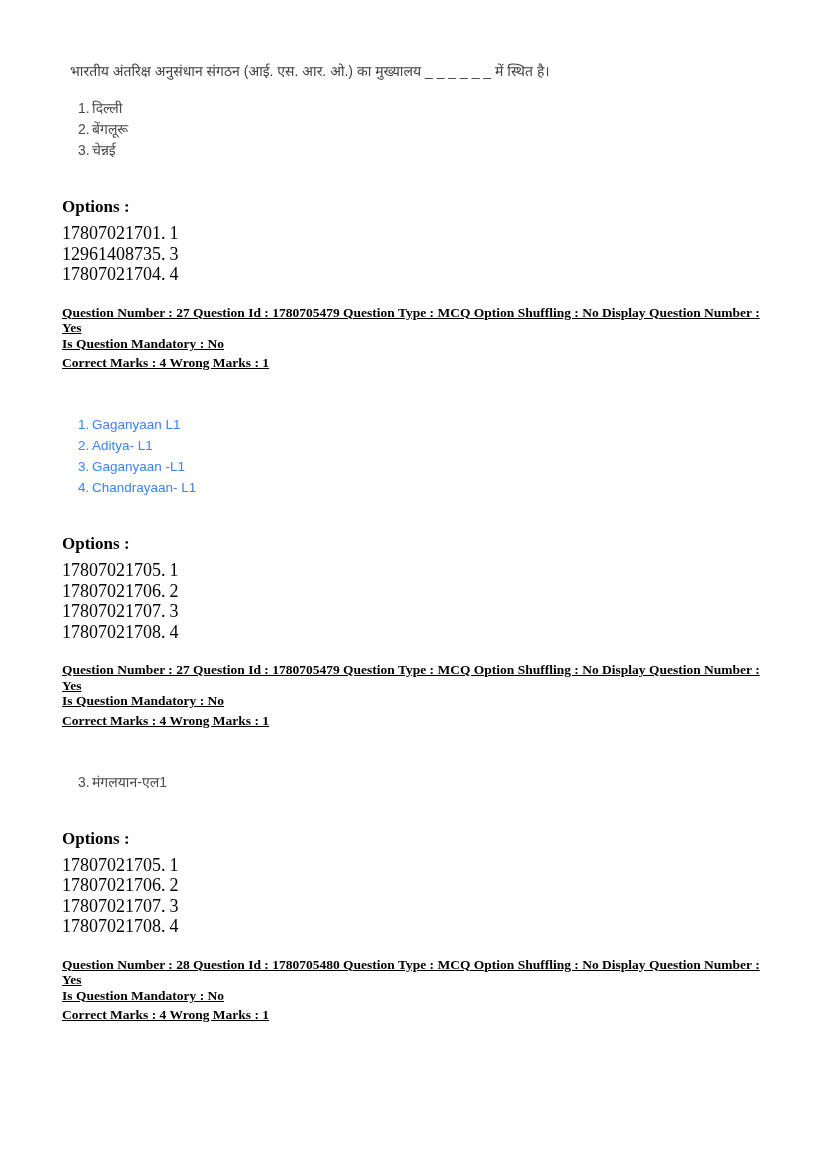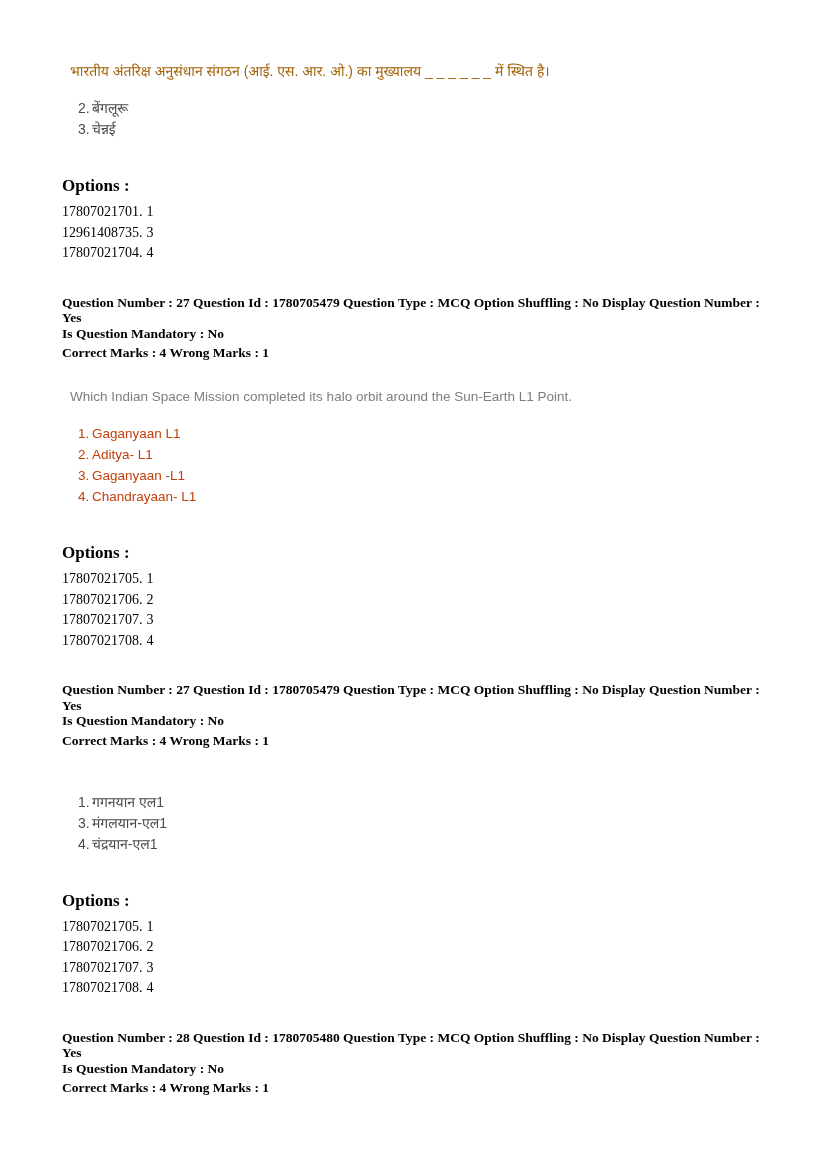--- a/index.html
+++ b/index.html
@@ -17,78 +17,79 @@
     width: 826px;
     min-height: 1169px;
     padding: 62px 56px 40px 62px;
   }
   .qblock { margin: 0; }
   .question {
     font-family: "Liberation Sans", sans-serif;
     margin: 0 0 0 8px;
     line-height: 19px;
   }
-  .q-hi { color: #a16207; font-size: 14px; }
+  .q-hi { color: #404040; font-size: 14px; }
   .q-en { color: #7e7e7e; font-size: 13.5px; }
   .choices {
     font-family: "Liberation Sans", sans-serif;
     margin: 17px 0 0 16px;
   }
   .choices.c-hi { color: #4a4a4a; font-size: 14px; }
-  .choices.c-en { color: #c2410c; font-size: 13.5px; }
+  .choices.c-en { color: #3b82f6; font-size: 13.5px; }
   .choice { line-height: 21px; }
   .choice .num { display: inline-block; min-width: 14px; }
   .options-label {
     font-weight: bold;
     font-size: 17px;
     margin: 36px 0 6px 0;
   }
   .opt-row {
-    font-size: 14px;
+    font-size: 18px;
     line-height: 20.5px;
   }
   .opt-row .ans { margin-left: 4px; }
   .meta {
     font-weight: bold;
     font-size: 13.5px;
-    margin-top: 31px;
+    margin-top: 20px;
     line-height: 15.5px;
+    text-decoration: underline;
   }
   .meta .mline { margin: 0; }
   .meta .marks { margin: 4px 0 0 0; line-height: 16px; }
   .gap-to-next { height: 26px; }
 </style>
 </head>
 <body>
 
 <div class="page">
 
   <section class="qblock">
     <p class="question q-hi">भारतीय अंतरिक्ष अनुसंधान संगठन (आई. एस. आर. ओ.) का मुख्यालय _ _ _ _ _ _ में स्थित है।</p>
     <div class="choices c-hi">
+      <div class="choice"><span class="num">1.</span><span>दिल्ली</span></div>
       <div class="choice"><span class="num">2.</span><span>बेंगलूरू</span></div>
       <div class="choice"><span class="num">3.</span><span>चेन्नई</span></div>
     </div>
     <p class="options-label">Options :</p>
     <div>
       <div class="opt-row"><span>17807021701.</span><span class="ans">1</span></div>
       <div class="opt-row"><span>12961408735.</span><span class="ans">3</span></div>
       <div class="opt-row"><span>17807021704.</span><span class="ans">4</span></div>
     </div>
     <div class="meta">
       <p class="mline">Question Number : 27 Question Id : 1780705479 Question Type : MCQ Option Shuffling : No Display Question Number : Yes</p>
       <p class="mline">Is Question Mandatory : No</p>
       <p class="marks">Correct Marks : 4 Wrong Marks : 1</p>
     </div>
   </section>
 
   <div class="gap-to-next"></div>
 
   <section class="qblock">
-    <p class="question q-en">Which Indian Space Mission completed its halo orbit around the Sun-Earth L1 Point.</p>
     <div class="choices c-en">
       <div class="choice"><span class="num">1.</span><span>Gaganyaan L1</span></div>
       <div class="choice"><span class="num">2.</span><span>Aditya- L1</span></div>
       <div class="choice"><span class="num">3.</span><span>Gaganyaan -L1</span></div>
       <div class="choice"><span class="num">4.</span><span>Chandrayaan- L1</span></div>
     </div>
     <p class="options-label">Options :</p>
     <div>
       <div class="opt-row"><span>17807021705.</span><span class="ans">1</span></div>
       <div class="opt-row"><span>17807021706.</span><span class="ans">2</span></div>
@@ -99,23 +100,21 @@
       <p class="mline">Question Number : 27 Question Id : 1780705479 Question Type : MCQ Option Shuffling : No Display Question Number : Yes</p>
       <p class="mline">Is Question Mandatory : No</p>
       <p class="marks">Correct Marks : 4 Wrong Marks : 1</p>
     </div>
   </section>
 
   <div class="gap-to-next"></div>
 
   <section class="qblock">
     <div class="choices c-hi">
-      <div class="choice"><span class="num">1.</span><span>गगनयान एल1</span></div>
       <div class="choice"><span class="num">3.</span><span>मंगलयान-एल1</span></div>
-      <div class="choice"><span class="num">4.</span><span>चंद्रयान-एल1</span></div>
     </div>
     <p class="options-label">Options :</p>
     <div>
       <div class="opt-row"><span>17807021705.</span><span class="ans">1</span></div>
       <div class="opt-row"><span>17807021706.</span><span class="ans">2</span></div>
       <div class="opt-row"><span>17807021707.</span><span class="ans">3</span></div>
       <div class="opt-row"><span>17807021708.</span><span class="ans">4</span></div>
     </div>
     <div class="meta">
       <p class="mline">Question Number : 28 Question Id : 1780705480 Question Type : MCQ Option Shuffling : No Display Question Number : Yes</p>

